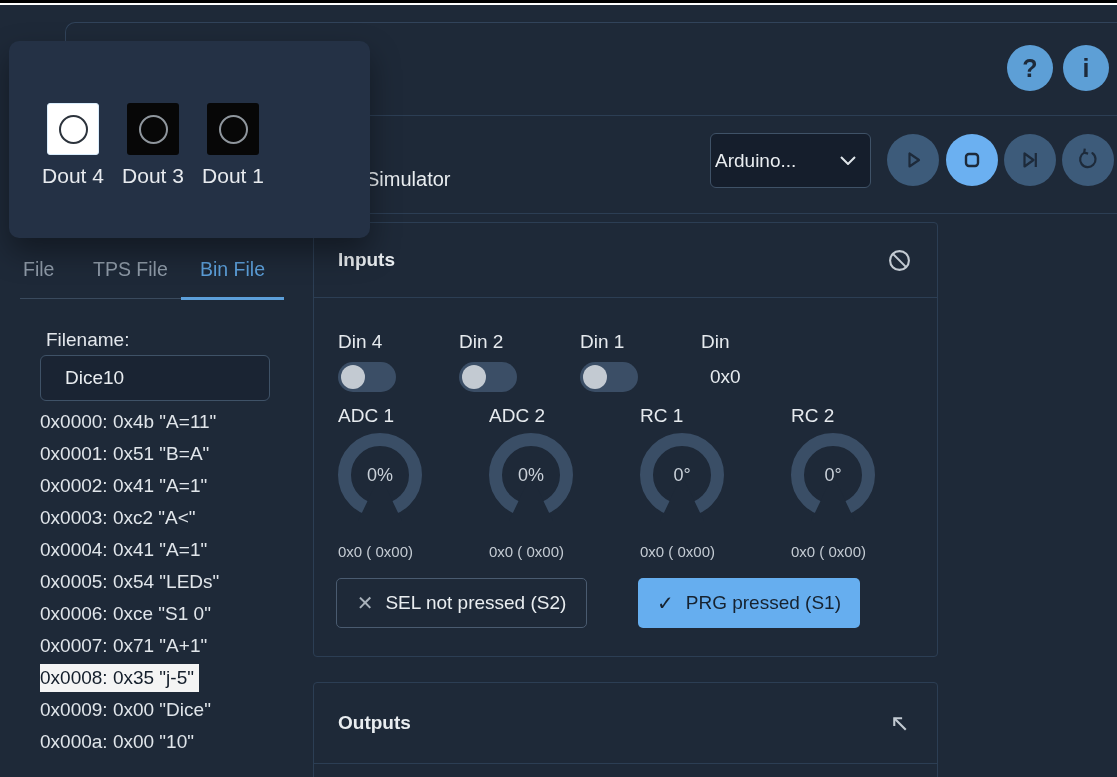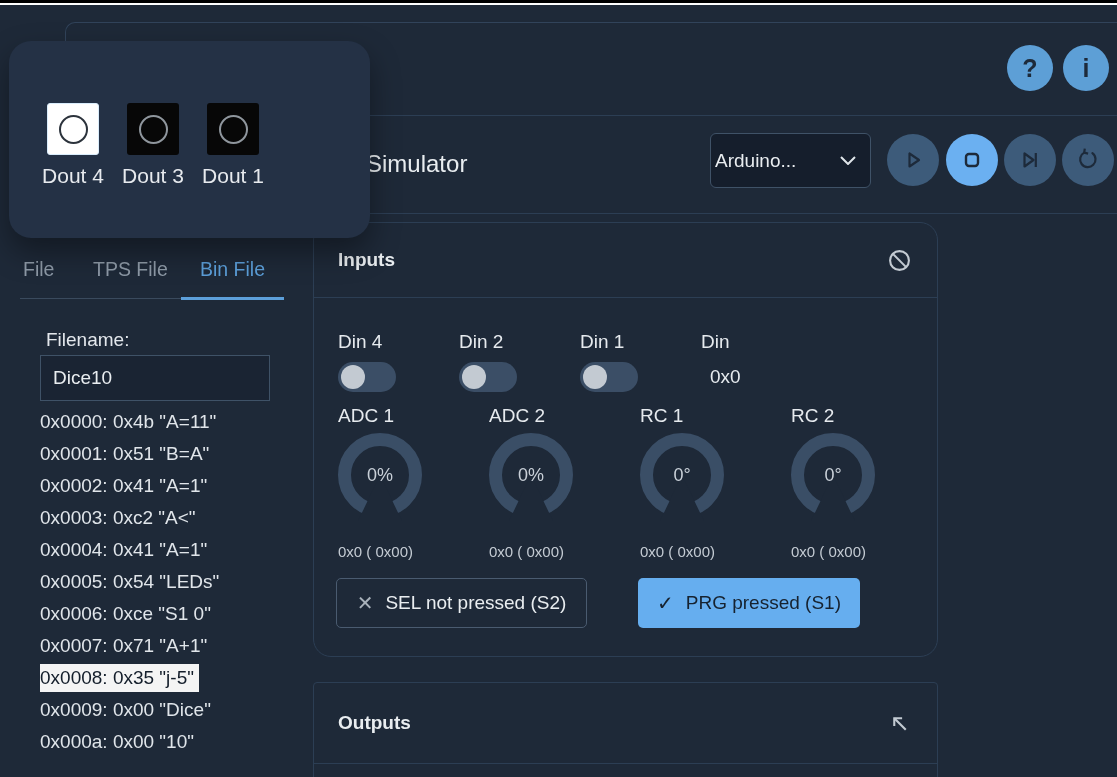--- a/index.html
+++ b/index.html
@@ -26,65 +26,65 @@
     border-top-left-radius:10px;}
   .hdr-divider{left:65px;top:115px;width:1052px;height:1px;background:var(--panel_border);}
   .row-divider{left:65px;top:213px;width:1052px;height:1px;background:var(--panel_border);}
 
   .round-btn{width:46px;height:46px;border-radius:50%;background:var(--accent);
     display:flex;align-items:center;justify-content:center;color:var(--icon_dark);
     font-size:25px;font-weight:bold;cursor:pointer;}
   .help-btn{left:1007px;top:45px;}
   .info-btn{left:1063px;top:45px;}
 
-  .toolbar-title{left:366px;top:150px;font-size:24px;color:var(--text);}
+  .toolbar-title{left:366px;top:168px;font-size:20px;color:var(--text);}
 
   .device-select{left:710px;top:133px;width:161px;height:55px;background:#151e2c;
     border:1px solid var(--field_border);border-radius:6px;display:flex;align-items:center;
     padding:0 14px 0 4px;cursor:pointer;}
   .device-select .val{font-size:19px;color:var(--text);flex:1;}
 
   .transport{width:52px;height:52px;border-radius:50%;top:134px;background:var(--slate_btn);
     display:flex;align-items:center;justify-content:center;cursor:pointer;}
   .transport.active{background:var(--accent_bright);}
   .t-play{left:887px;} .t-stop{left:946px;} .t-step{left:1004px;} .t-reset{left:1062px;}
 
   
   .dout-overlay{left:9px;top:41px;width:361px;height:197px;background:var(--overlay_bg);
-    border-radius:22px;box-shadow:0 14px 30px rgba(0,0,0,.38);z-index:20;}
+    border-radius:10px;box-shadow:0 14px 30px rgba(0,0,0,.38);z-index:20;}
   .led-row{position:absolute;left:29px;top:62px;display:flex;gap:10px;}
   .led-cell{width:70px;display:flex;flex-direction:column;align-items:center;}
   .led-box{width:52px;height:52px;border-radius:3px;display:flex;align-items:center;justify-content:center;}
   .led-box.on{background:#ffffff;border:1px solid #d9ecfb;}
   .led-box.off{background:#070707;}
   .led-dot{width:29px;height:29px;border-radius:50%;}
   .on .led-dot{border:2px solid #2c333c;}
   .off .led-dot{border:2px solid #8f969d;}
   .led-label{margin-top:9px;font-size:21px;color:#e7eaee;}
 
   
   .tab{top:258px;font-size:19.5px;color:var(--text_muted);cursor:pointer;}
   .tab.active{color:var(--tab_blue);}
   .tab-file{left:23px;} .tab-tps{left:93px;} .tab-bin{left:200px;}
   .tabline-gray{left:20px;top:298px;width:161px;height:1px;background:#3a4a5d;}
   .tabline-blue{left:181px;top:297px;width:103px;height:3px;background:var(--tab_blue);}
 
   .filename-label{left:46px;top:329px;font-size:19px;color:#e3e7ec;}
   .filename-input{left:40px;top:355px;width:230px;height:46px;background:var(--field_bg);
-    border:1px solid var(--field_border);border-radius:0;color:var(--text);
-    font-size:19px;padding-left:12px;outline:none;}
+    border:1px solid var(--field_border);border-radius:6px;color:var(--text);
+    font-size:19px;padding-left:24px;outline:none;}
 
   .listing{left:40px;top:406px;font-size:19px;color:#e0e5ea;}
   .listing .line{height:32px;line-height:32px;white-space:pre;}
   .listing .line span{display:inline-block;line-height:28px;}
   .listing .line.hl span{background:var(--hl_bg);color:var(--hl_text);padding-right:5px;}
 
   
   .panel{border:1px solid var(--panel_border);border-radius:4px;}
-  .inputs-panel{left:313px;top:222px;width:625px;height:435px;border-radius:18px;}
+  .inputs-panel{left:313px;top:222px;width:625px;height:435px;}
   .outputs-panel{left:313px;top:682px;width:625px;height:140px;}
   .panel-header{display:flex;align-items:center;padding:0 26px 0 24px;
     border-bottom:1px solid var(--panel_border);}
   .inputs-panel .panel-header{height:75px;}
   .outputs-panel .panel-header{height:81px;}
   .panel-title{font-size:19px;font-weight:bold;color:var(--text);}
   .panel-hicon{margin-left:auto;cursor:pointer;display:flex;}
 
   .din-grid{position:absolute;left:24px;top:108px;display:grid;grid-template-columns:repeat(5,121px);}
   .din-label{font-size:19px;color:#e6eaee;}

